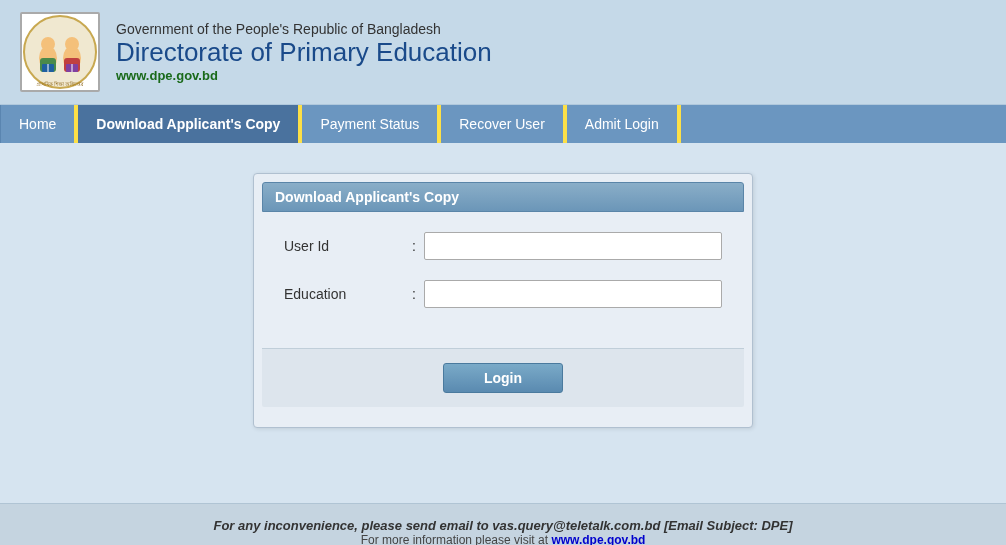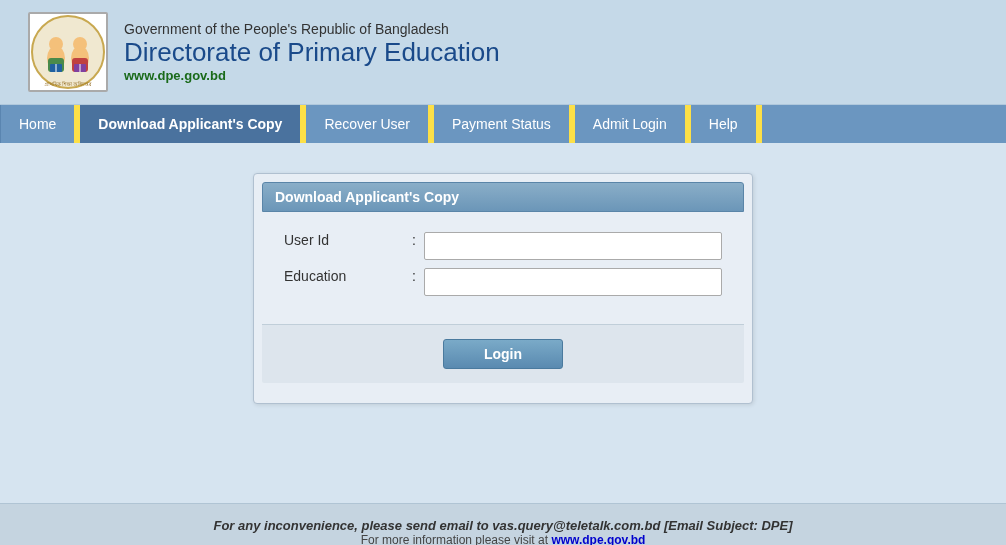--- a/index.html
+++ b/index.html
@@ -6,21 +6,21 @@
     body {
       font-family: Arial, sans-serif;
       background-color: #d6e4f0;
       min-height: 545px;
       width: 1006px;
     }
 
     
     .header {
       background-color: #c5d9e8;
-      padding: 12px 28px;
+      padding: 12px 20px;
       display: flex;
       align-items: center;
       gap: 16px;
       border-bottom: 1px solid #b0c8dc;
     }
     .logo-box {
       width: 80px;
       height: 80px;
       background: #fff;
       border: 2px solid #aaa;
@@ -57,21 +57,21 @@
       height: 38px;
     }
     nav a {
       display: flex;
       align-items: center;
       padding: 0 18px;
       color: #fff;
       text-decoration: none;
       font-size: 14px;
       font-weight: normal;
-      border-right: 6px solid #fde047;
+      border-right: 4px solid #fde047;
       cursor: pointer;
     }
     nav a.active {
       background-color: #4a729e;
       font-weight: bold;
       color: #fff;
     }
     nav a:first-child {
       border-left: 1px solid #5a85b0;
     }
@@ -102,22 +102,22 @@
       padding: 6px 12px;
       border-radius: 3px 3px 0 0;
       margin: 8px 8px 0 8px;
       border: 1px solid #5a85a8;
     }
     .form-body {
       padding: 20px 30px;
     }
     .form-row {
       display: flex;
-      align-items: flex-start;
-      margin-bottom: 8px;
+      align-items: center;
+      margin-bottom: 20px;
     }
     .form-label {
       width: 120px;
       font-size: 14px;
       color: #333;
     }
     .form-colon {
       width: 20px;
       text-align: center;
       font-size: 14px;
@@ -216,24 +216,23 @@
   <div class="header-text">
     <div class="header-gov">Government of the People's Republic of Bangladesh</div>
     <div class="header-title">Directorate of Primary Education</div>
     <div class="header-url">www.dpe.gov.bd</div>
   </div>
 </div>
 
 <nav>
   <a>Home</a>
   <a class="active">Download Applicant's Copy</a>
+  <a>Payment Status</a>
   <a>Recover User</a>
-  <a>Payment Status</a>
   <a>Admit Login</a>
-  <a>Help</a>
 </nav>
 
 <div class="main-content">
   <div class="form-card">
     <div class="form-card-header">Download Applicant's Copy</div>
     <div class="form-body">
       <div class="form-row">
         <label class="form-label">User Id</label>
         <span class="form-colon">:</span>
         <input class="form-input" type="text" value="" style="">

